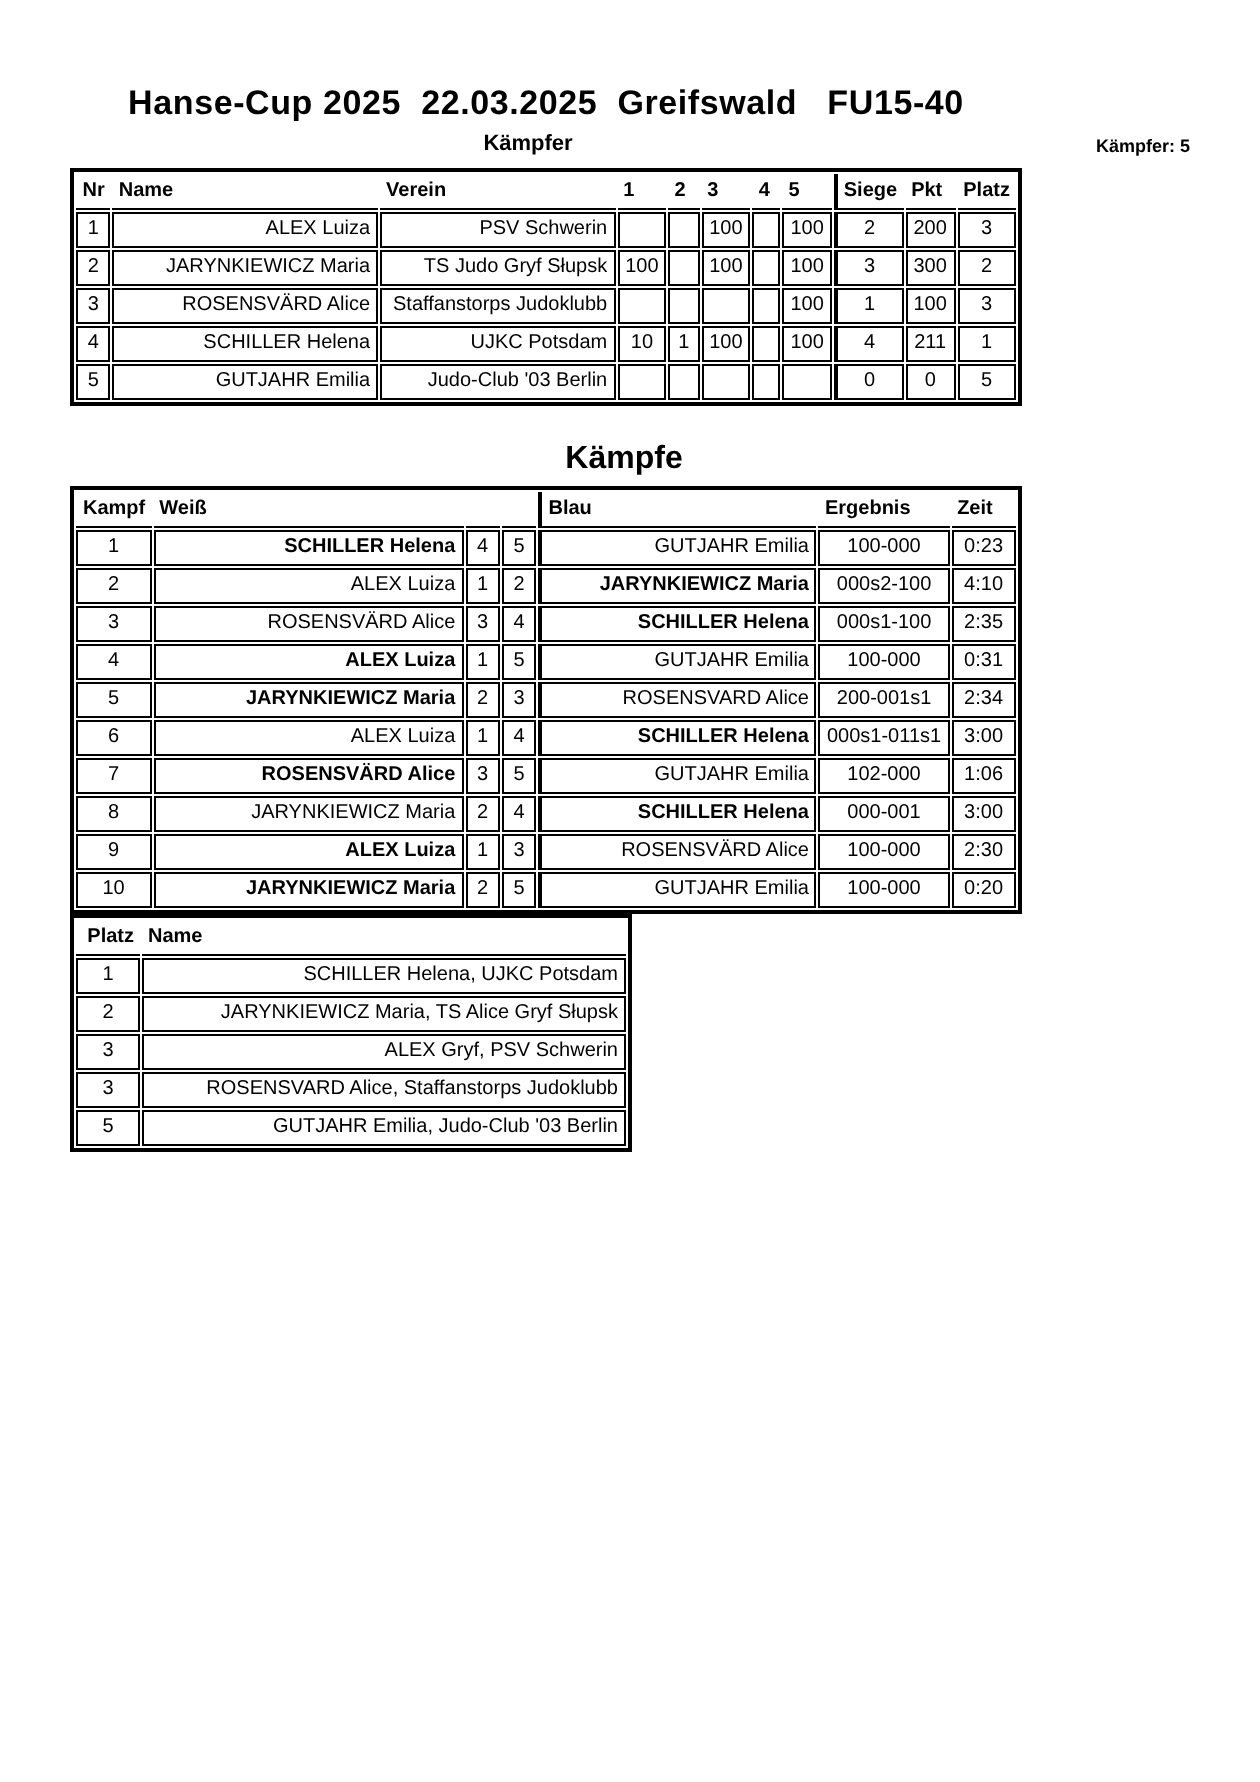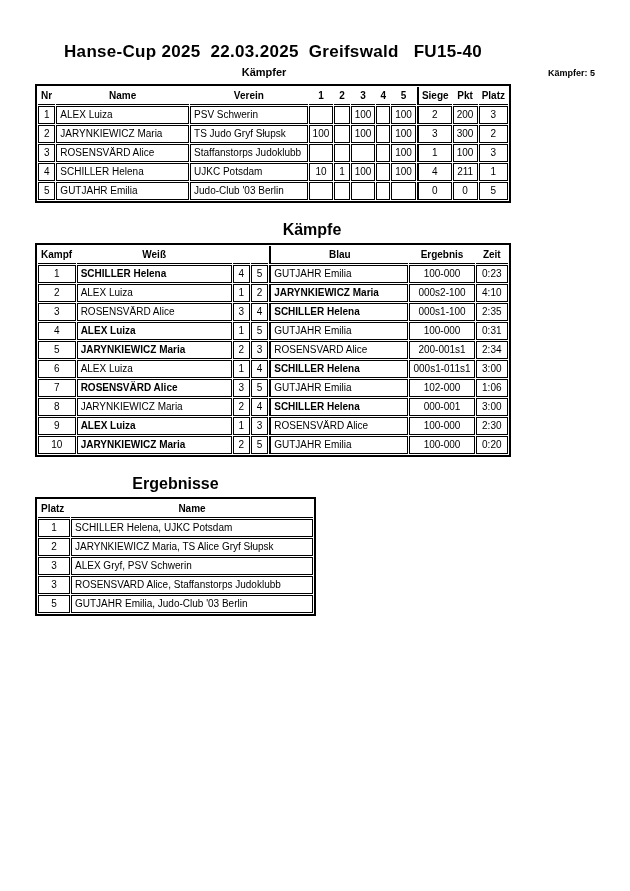--- a/index.html
+++ b/index.html
@@ -38,24 +38,24 @@
     table-layout: fixed;
   }
   th, td {
     font-size: 10px; line-height: 12px;
     padding: 1px 3px; height: 14px;
     overflow: hidden; white-space: nowrap;
     vertical-align: middle;
   }
   th {
     font-weight: bold; border: none; border-bottom: 1px solid #000;
-    text-align: center; padding-top: 2px;
+    text-align: left; padding-top: 2px;
   }
   td { border: 1px solid #000; }
-  .al { text-align: left; margin-top: 16px; }
+  .al { text-align: right; margin-top: 16px; }
   .ac { text-align: center; }
   .thick-l { border-left: 2px solid #000; }
   .bold { font-weight: bold; }
   .sec-title-block {
     width: 534px; text-align: center; font-size: 16px; font-weight: bold;
     margin-top: 18px; margin-bottom: 4px; position: relative;
   }
   .kaempfe-offset { left: 10px; }
   .erg-block { width: 281px; }
 </style>
@@ -279,21 +279,20 @@
           <td class="al bold">JARYNKIEWICZ Maria</td>
           <td class="ac">2</td>
           <td class="ac">5</td>
           <td class="al thick-l">GUTJAHR Emilia</td>
           <td class="ac">100-000</td>
           <td class="ac">0:20</td>
         </tr>
       </tbody>
     </table>
 
-    <div class="sec-title-block erg-block">Ergebnisse</div>
 
     <table>
       <colgroup>
         <col style="width:32px">
           <col style="width:242px">
       </colgroup>
       <thead>
         <tr>
           <th class="al">Platz</th>
           <th>Name</th>

